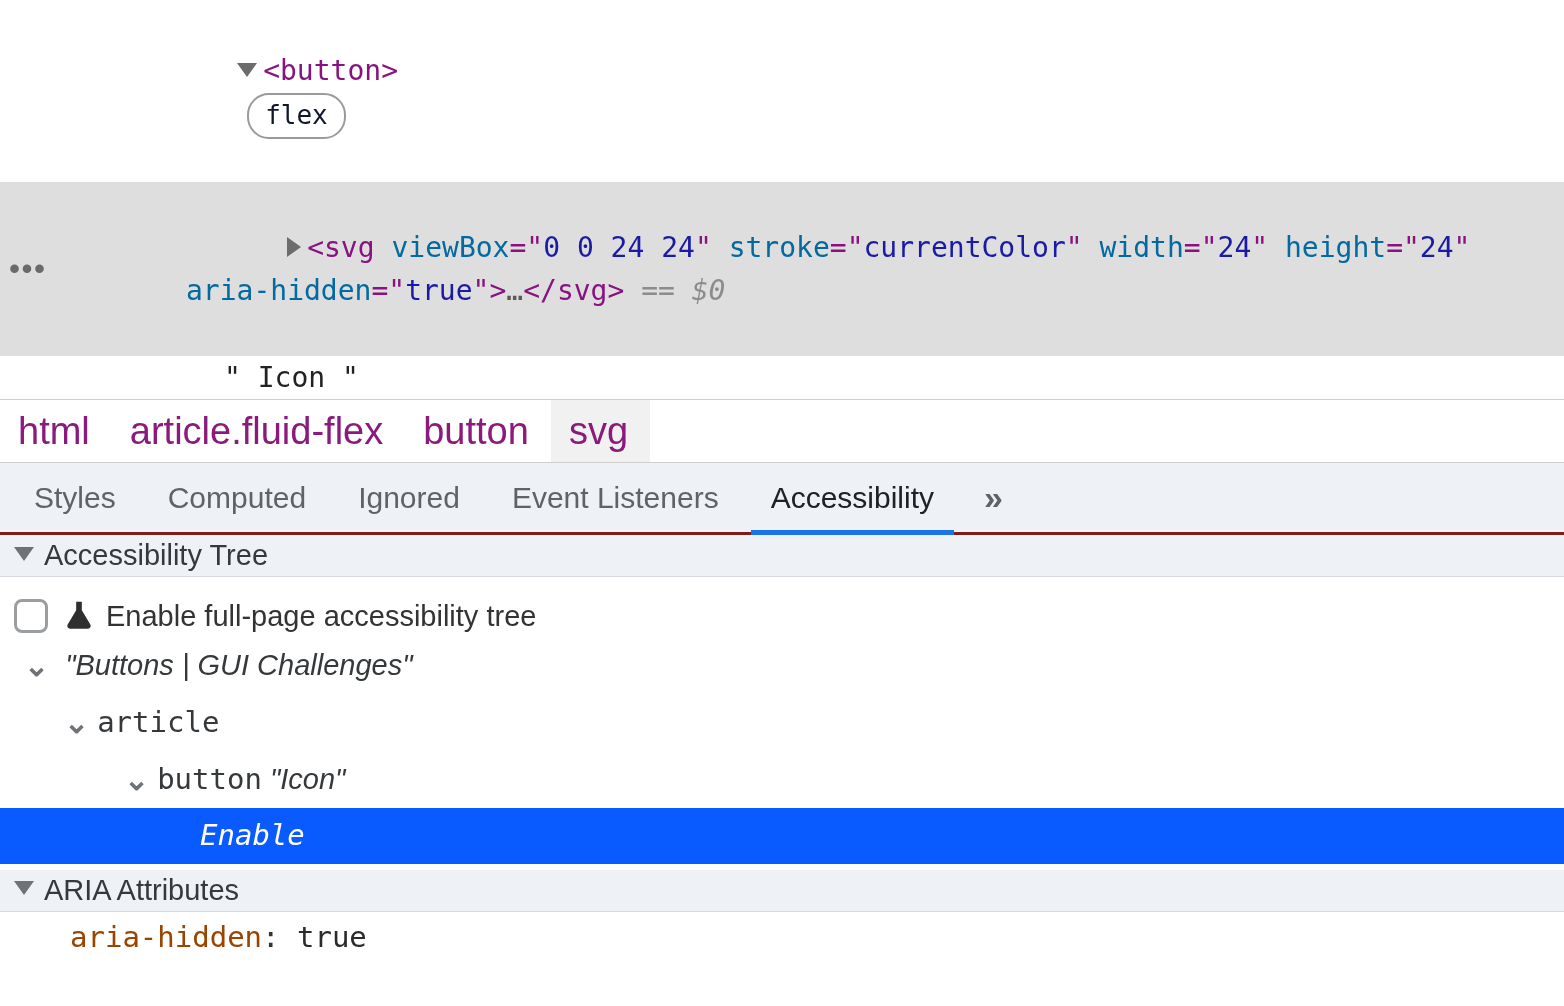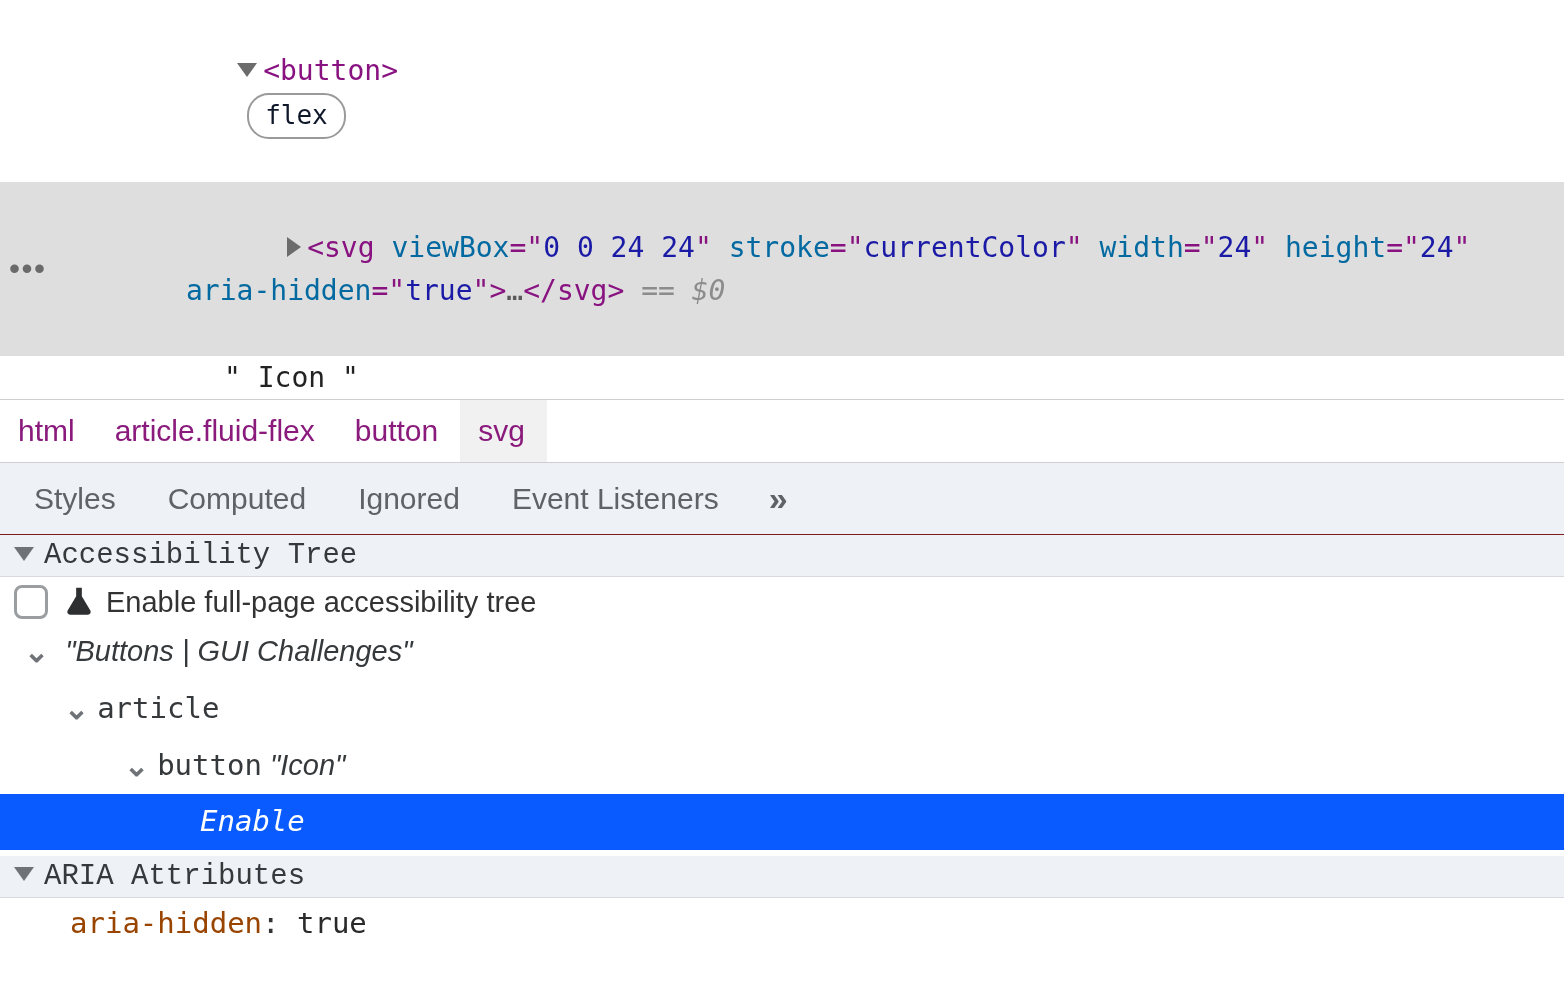--- a/index.html
+++ b/index.html
@@ -97,35 +97,35 @@
     border-top: 1px solid #cfcfcf;
     border-bottom: 1px solid #cfcfcf;
     background: #fff;
     height: 64px;
   }
   .crumb {
     display: flex;
     align-items: center;
     padding: 0 22px 0 18px;
     font-family: "Helvetica Neue", Arial, sans-serif;
-    font-size: 30px;
+    font-size: 38px;
     color: #8a1b7c;
     cursor: default;
     position: relative;
   }
   .crumb.active {
     background: #f1f1f1;
   }
 
   
   .side-tabs {
     display: flex;
     align-items: center;
     background: #eef2f6;
-    border-bottom: 1px solid #7f1d1d;
+    border-bottom: 3px solid #7f1d1d;
     height: 72px;
     padding: 0 8px;
   }
   .side-tab {
     padding: 0 26px;
     height: 100%;
     display: flex;
     align-items: center;
     font-size: 30px;
     color: #5f6368;
@@ -152,29 +152,28 @@
 
   
   .section-head {
     display: flex;
     align-items: center;
     background: #eef2f6;
     border-bottom: 1px solid #d6dade;
     padding: 4px 14px;
     font-size: 29px;
     color: #36393b;
-    font-family: Liberation Mono, monospace;
   }
   .section-head .caret.down {
     border-top-color: #6f7377;
     margin-right: 10px;
   }
 
   
-  .acc-body { padding: 6px 0 6px 0; }
+  .acc-body { padding: 20px 0 6px 0; }
   .acc-row {
     display: flex;
     align-items: center;
     padding: 2px 14px;
     font-size: 29px;
   }
   .acc-checkbox {
     width: 34px; height: 34px;
     border: 3px solid #9b9ea1;
     border-radius: 8px;
@@ -266,20 +265,21 @@
     <div class="crumb">article.fluid-flex</div>
     <div class="crumb">button</div>
     <div class="crumb active">svg</div>
   </div>
 
 <div class="side-tabs" id="side-tabs">
     <div class="side-tab">Styles</div>
     <div class="side-tab">Computed</div>
     <div class="side-tab">Ignored</div>
     <div class="side-tab">Event Listeners</div>
+    <div class="side-tab active">Accessibility</div>
     <div class="side-more">»</div>
   </div>
 
 <div class="section-head">
   <span class="caret down"></span>
   <span>Accessibility Tree</span>
 </div>
 
 <div class="acc-body">
   <div class="acc-row">

